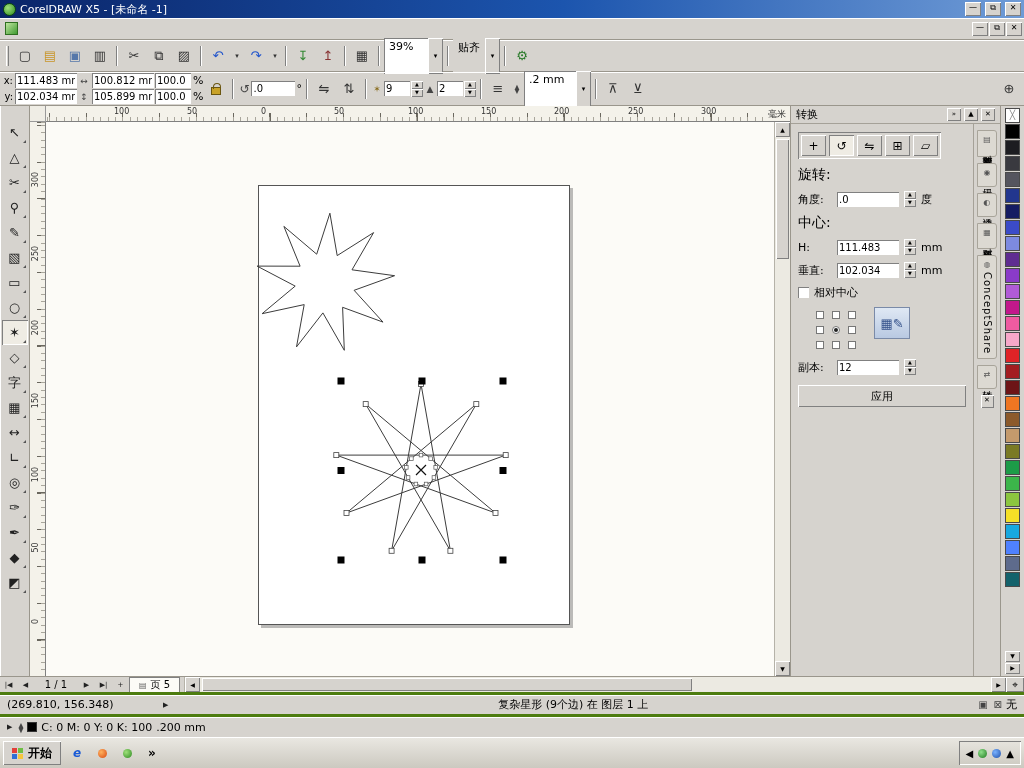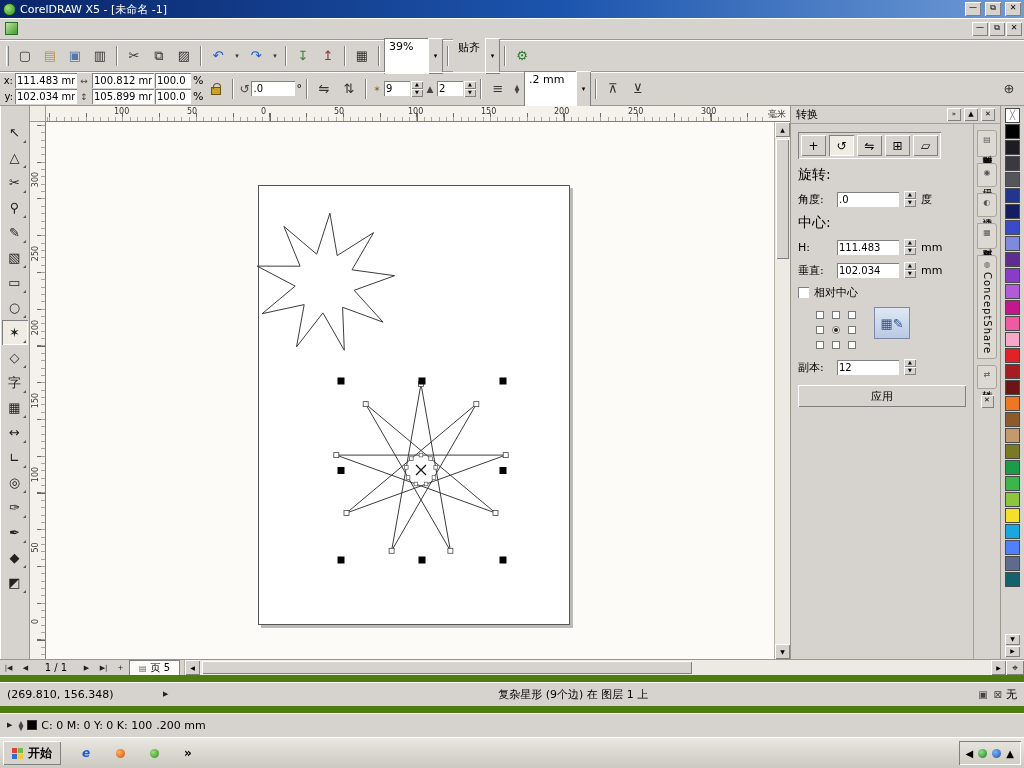--- a/index.html
+++ b/index.html
@@ -113,33 +113,33 @@
 #page-info{width:44px;display:flex;align-items:center;justify-content:center;font-size:10px}
 #page-tab{display:flex;align-items:center;gap:4px;padding:0 9px;background:#fcfbf7;border:1px solid #808080;border-bottom:none;font-size:10px}
 #page-tab .ic{font-size:8px;color:#555}
 #hscroll{flex:1;display:flex;background:#eceae2;margin-left:4px;border-left:1px solid #b5b2a8}
 #htrack{flex:1;position:relative}
 #hthumb{position:absolute;top:1px;bottom:1px;left:2px;width:62%;background:#d6d3ce;box-shadow:inset 1px 1px 0 #fff,inset -1px -1px 0 #808080}
 #hscroll .sc-btn{height:auto;width:15px}
 #navigator-btn{width:18px;display:flex;align-items:center;justify-content:center;font-size:10px;background:#d6d3ce;box-shadow:inset 1px 1px 0 #fff,inset -1px -1px 0 #808080}
 
 
-.statusrow{flex:none;display:flex;align-items:center;gap:6px;padding:12px 7px;box-shadow:inset 0 1px 0 #fff;border-top:7px solid #4d7c0f}
+.statusrow{flex:none;display:flex;align-items:center;gap:6px;padding:0 7px;box-shadow:inset 0 1px 0 #fff;border-top:3px solid #4d7c0f}
 #status1{height:22px}
 #status2{height:23px}
 #coords{width:150px;white-space:nowrap}
 .fly{font-size:7px;color:#222}
 #obj-info{flex:1;text-align:center;white-space:nowrap;overflow:hidden}
 .st-ic{font-size:10px;color:#444}
 .swatch-mini{width:10px;height:10px;border:1px solid #333;background:#000;display:inline-block}
 #profile{flex:1;white-space:nowrap;overflow:hidden}
 .st-group{display:flex;align-items:center;gap:4px;white-space:nowrap}
 
 
-#taskbar{height:31px;flex:none;display:flex;align-items:center;gap:16px;padding:8px 3px;background:linear-gradient(#e9e7e1,#ccc9c0);border-top:1px solid #fff}
+#taskbar{height:31px;flex:none;display:flex;align-items:center;gap:7px;padding:8px 3px;background:linear-gradient(#e9e7e1,#ccc9c0);border-top:1px solid #fff}
 #start-btn{height:24px;display:flex;align-items:center;gap:5px;padding:0 9px;font-weight:bold;font-size:12px;background:#d6d3ce;box-shadow:inset 1px 1px 0 #fff,inset -1px -1px 0 #808080}
 .flag{display:grid;grid-template-columns:5px 5px;grid-auto-rows:5px;gap:1px}
 .flag i{display:block}
 .ql{width:18px;height:18px;display:flex;align-items:center;justify-content:center;font-size:12px}
 #task-btn{width:178px;height:24px;display:flex;align-items:center;gap:5px;padding:0 6px;font-size:11px;background:#f3f2ed;box-shadow:inset 1px 1px 0 #808080,inset -1px -1px 0 #fff;white-space:nowrap;overflow:hidden}
 #task-btn .ball{width:12px;height:12px;border-radius:50%;background:radial-gradient(circle at 35% 35%,#9fe07a,#2d8a21);flex:none}
 #tray{margin-left:auto;height:24px;display:flex;align-items:center;gap:5px;padding:0 7px;box-shadow:inset 1px 1px 0 #808080,inset -1px -1px 0 #fff}
 .tray-ic{font-size:10px}
 .dot{width:9px;height:9px;border-radius:50%;display:inline-block}
 </style>

